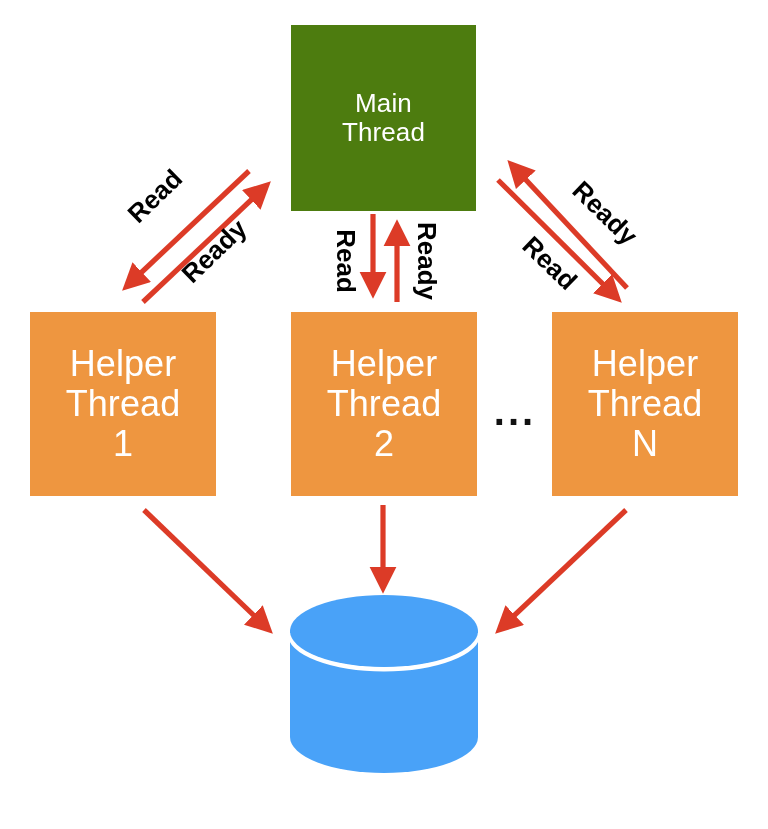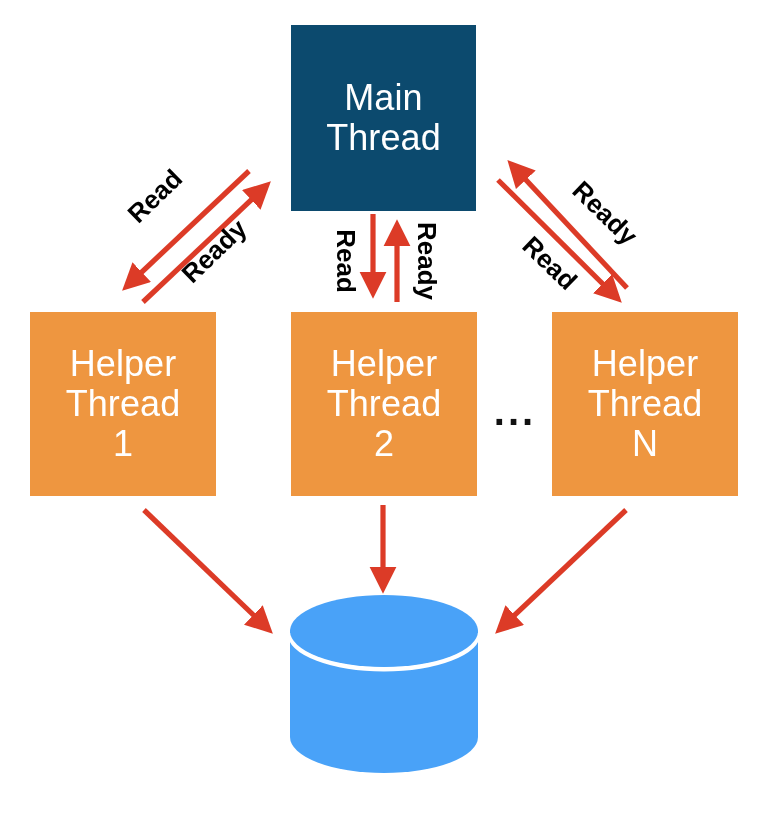--- a/index.html
+++ b/index.html
@@ -37,22 +37,22 @@
     font-weight: 400;
     line-height: 1.12;
     letter-spacing: 0.1px;
     box-sizing: border-box;
   }
   .node-main {
     left: 291px;
     top: 25px;
     width: 185px;
     height: 186px;
-    background: #0c4a6e;
-    font-size: 36px;
+    background: #4d7c0f;
+    font-size: 26px;
   }
   .node-h1 {
     left: 30px;
     top: 312px;
     width: 186px;
     height: 184px;
     background: #EE9640;
     font-size: 36px;
   }
   .node-h2 {

